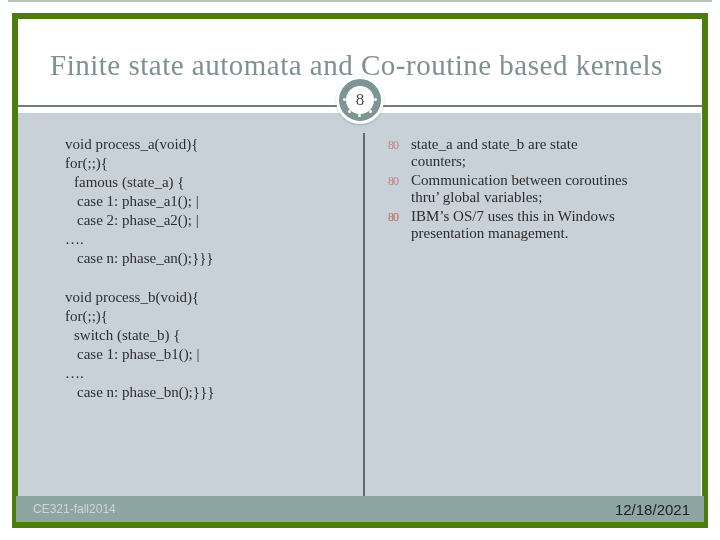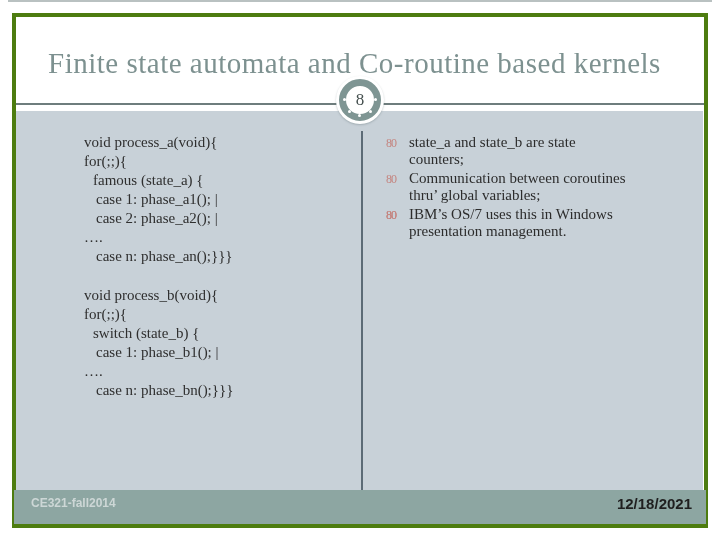--- a/index.html
+++ b/index.html
@@ -1,40 +1,40 @@
 <!DOCTYPE html>
 <html><head>
 <meta charset="utf-8">
 <style>
   html,body{margin:0;padding:0;background:#fff;}
   .slide{position:relative;width:720px;height:540px;background:#ffffff;overflow:hidden;
          font-family:"Liberation Serif","DejaVu Serif",serif;}
   .top-line{position:absolute;left:8px;top:0;width:704px;height:2px;background:#b9c1c1;}
   .frame{position:absolute;left:12px;top:13px;width:696px;height:515px;
-         box-sizing:border-box;border:4px solid #4d7c0f;background:#ffffff;}
+         box-sizing:border-box;border:6px solid #4d7c0f;background:#ffffff;}
   .title{position:absolute;left:32px;top:30px;margin:0;font-weight:normal;
          font-size:29px;line-height:32px;letter-spacing:0.5px;color:#7d9190;}
   .title-rule{position:absolute;left:0;right:0;top:86px;height:2px;background:#6e7d7d;}
   .content{position:absolute;left:0;right:1px;top:94px;height:395px;background:#c8d1d8;}
-  .code-col{position:absolute;left:68px;top:22px;width:270px;
+  .code-col{position:absolute;left:47px;top:22px;width:270px;
             font-size:15px;line-height:19px;color:#2f2f2f;}
   .code-line{white-space:pre;}
   .ind1{padding-left:9px;}
   .ind2{padding-left:12px;}
   .block-b{margin-top:20px;}
   .divider{position:absolute;left:345px;top:20px;width:2px;height:375px;background:#5c6b76;}
   .bullets{position:absolute;left:370px;top:23px;width:322px;margin:0;padding:0;list-style:none;
            font-size:15px;line-height:17px;color:#2c2c2c;}
   .bullets li{position:relative;padding-left:23px;margin-bottom:2px;}
   .bullet-glyph{position:absolute;left:0;top:1px;font-size:12px;letter-spacing:-1px;
                 color:#c4837e;font-family:"Liberation Serif",serif;}
   .bullet-text{white-space:pre-line;}
   .footer-bar{position:absolute;left:-2px;right:-2px;bottom:0;height:26px;background:#8da6a2;
               display:flex;align-items:center;justify-content:space-between;
-              padding:0 14px 8px 17px;font-family:"Liberation Sans",sans-serif;font-weight:bold;}
+              padding:0 14px 0 17px;font-family:"Liberation Sans",sans-serif;}
   .footer-course{font-size:12px;color:#cdd7d6;}
   .footer-date{font-size:15px;color:#1f1f1f;}
   .page-circle{position:absolute;left:336px;top:76px;width:48px;height:48px;}
   .circle-outer{position:absolute;inset:0;border-radius:50%;background:#ffffff;
                 box-shadow:0 1px 2px rgba(90,105,110,0.35);}
   .circle-ring{position:absolute;inset:3px;border-radius:50%;border:7px solid #7e9593;
                background:#ffffff;box-sizing:border-box;}
   .page-num{position:absolute;inset:0;display:flex;align-items:center;justify-content:center;
             font-size:17px;color:#45504f;}
   .dot{position:absolute;width:3px;height:3px;border-radius:50%;background:#ffffff;}

